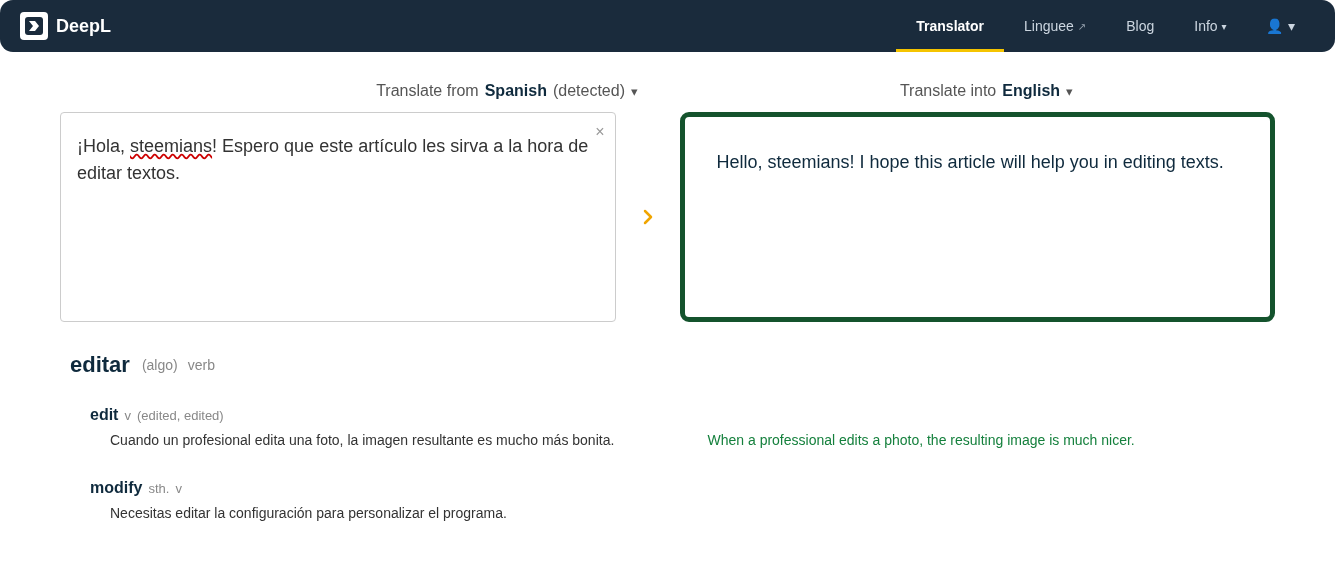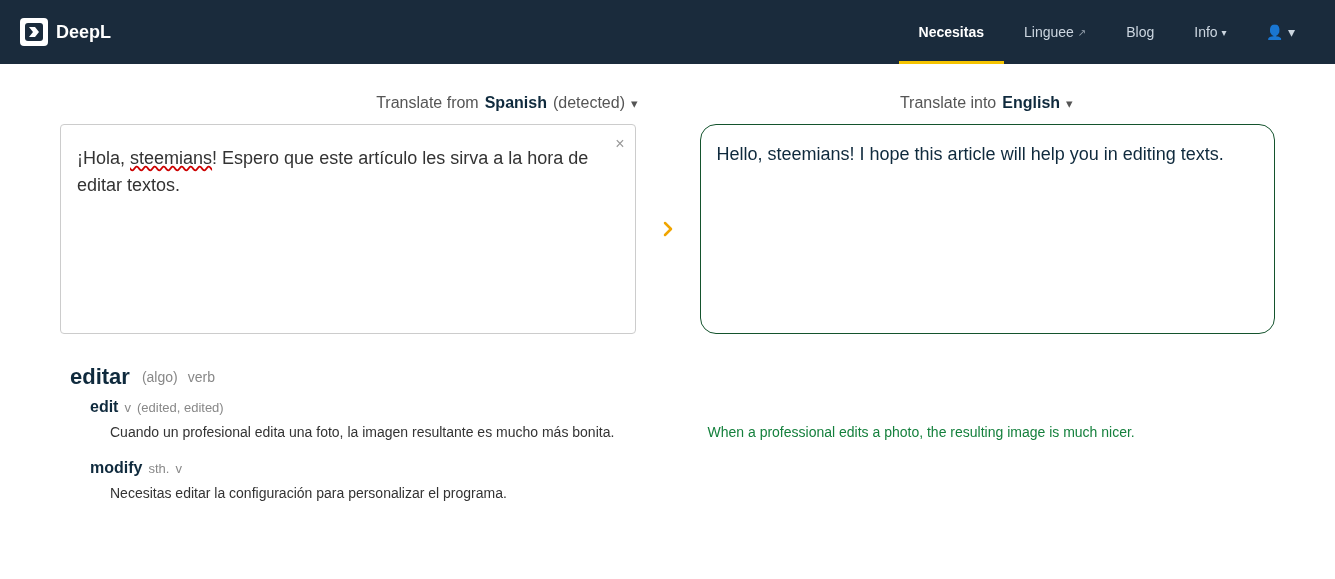--- a/index.html
+++ b/index.html
@@ -1,25 +1,26 @@
 <!DOCTYPE html>
 <html><head>
   <meta charset="utf-8">
   <style>
     * { margin: 0; padding: 0; box-sizing: border-box; }
     body { font-family: 'Helvetica Neue', Arial, sans-serif; background: #fff; color: #333; }
 
     
     nav {
       background: #1a2b3c;
-      height: 64px;
+      height: 52px;
       display: flex;
       align-items: center;
       padding: 0 20px;
       gap: 0;
+      border-radius: 13px;
     }
     .nav-logo {
       display: flex;
       align-items: center;
       gap: 8px;
       color: #fff;
       font-weight: 700;
       font-size: 18px;
       margin-right: auto;
     }
@@ -109,23 +110,23 @@
       align-items: center;
       justify-content: center;
       padding: 0 20px;
       cursor: pointer;
     }
     .arrow-btn svg {
       color: #f0a500;
     }
     .target-box {
       flex: 1;
-      border: 1px solid #14532d;
-      border-radius: 16px;
-      padding: 16px;
+      border: 5px solid #14532d;
+      border-radius: 9px;
+      padding: 32px;
       min-height: 210px;
       background: #fff;
     }
     .target-box .translated-text {
       font-size: 18px;
       color: #0f2a3d;
       line-height: 1.5;
     }
 
     
@@ -142,21 +143,21 @@
       font-size: 14px;
       color: #888;
       margin-left: 8px;
     }
     .dict-pos {
       font-size: 14px;
       color: #888;
       margin-left: 6px;
     }
     .dict-entry {
-      margin-top: 8px;
+      margin-top: 28px;
       padding-left: 20px;
     }
     .dict-translation {
       display: flex;
       align-items: baseline;
       gap: 6px;
       margin-bottom: 6px;
     }
     .dict-trans-word {
       font-size: 16px;
@@ -229,21 +230,21 @@
       <svg width="18" height="18" viewBox="0 0 18 18" fill="none">
         <rect width="18" height="18" rx="3" fill="#1a2b3c"></rect>
         <path d="M4 4h6l4 5-4 5H4l4-5-4-5z" fill="white"></path>
       </svg>
     </div>
     <span>DeepL</span>
   </div>
 
   <div class="nav-links">
     <a class="nav-link active">
-      <span>Necesitas</span>
+      <span>Translator</span>
     </a>
     <a class="nav-link">
       <span>Linguee</span>
       <span class="ext-icon">↗</span>
     </a>
     <a class="nav-link">
       <span>Blog</span>
     </a>
     <a class="nav-link">
       <span>Info</span>

